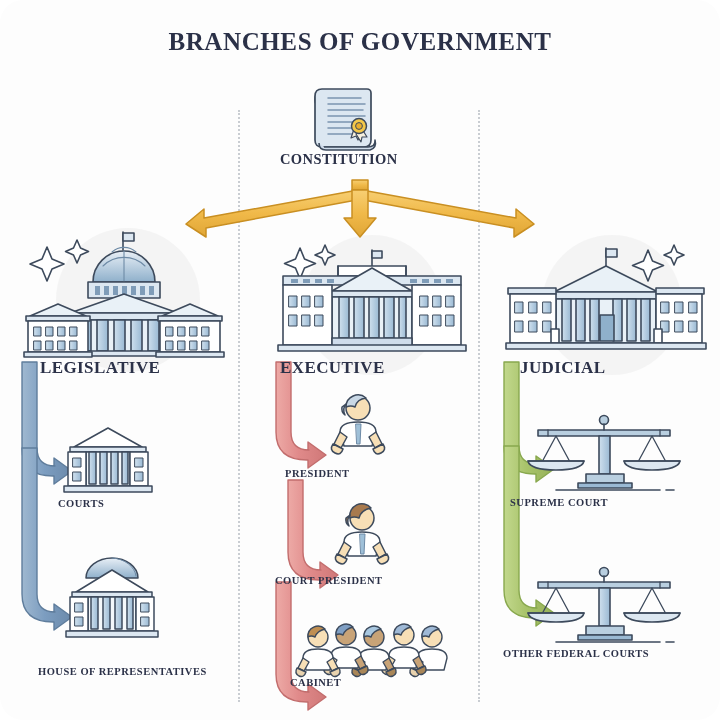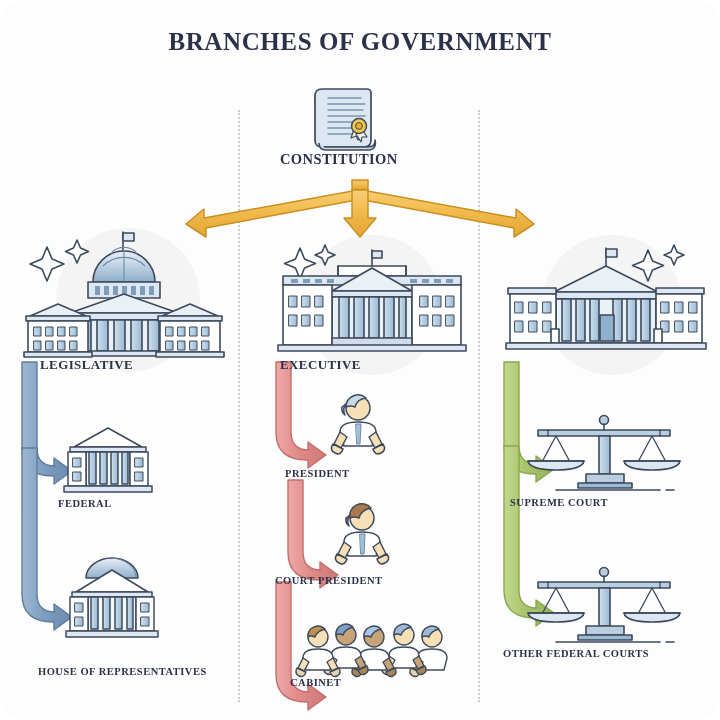--- a/index.html
+++ b/index.html
@@ -53,21 +53,21 @@
 
   
   .node-label {
     position: absolute;
     font-family: "Liberation Serif", serif;
     font-weight: bold;
     color: #2b3148;
     line-height: 1.15;
   }
   .lbl-constitution { top: 151px; left: 280px; width: 160px; font-size: 14.5px; letter-spacing: .4px; }
-  .lbl-branch { font-size: 13px; letter-spacing: .4px; }
+  .lbl-branch { font-size: 17px; letter-spacing: .4px; }
   .lbl-legislative { top: 358px; left:  40px; width: 180px; }
   .lbl-executive   { top: 358px; left: 280px; width: 180px; }
   .lbl-judicial    { top: 358px; left: 520px; width: 180px; }
 
   .lbl-sub { font-size: 10.5px; letter-spacing: .5px; }
   .lbl-senate   { top: 498px; left:  58px; width: 175px; }
   .lbl-house    { top: 642px; left:  38px; width: 215px; margin-top: 24px; }
   .lbl-president{ top: 468px; left: 285px; width: 160px; }
   .lbl-vp       { top: 575px; left: 275px; width: 180px; }
   .lbl-cabinet  { top: 677px; left: 290px; width: 160px; }
@@ -542,22 +542,23 @@
       <path d="M578,635 h54 v5 h-54 z" fill="#9ab9d3"></path>
       <line x1="556" y1="642" x2="660" y2="642" stroke="#3d4a5c" stroke-width="1.6"></line>
       <line x1="666" y1="642" x2="674" y2="642" stroke="#3d4a5c" stroke-width="1.6"></line>
     </g>
   </svg>
 
   <div class="node-label lbl-constitution">CONSTITUTION</div>
 
   <div class="node-label lbl-branch lbl-legislative">LEGISLATIVE</div>
   <div class="node-label lbl-branch lbl-executive">EXECUTIVE</div>
-
-  <div class="node-label lbl-sub lbl-senate">FEDERAL</div>
+  <div class="node-label lbl-branch lbl-judicial">JUDICIAL</div>
+
+  <div class="node-label lbl-sub lbl-senate">COURTS</div>
   <div class="node-label lbl-sub lbl-house">HOUSE OF REPRESENTATIVES</div>
 
   <div class="node-label lbl-sub lbl-president">PRESIDENT</div>
   <div class="node-label lbl-sub lbl-vp">COURT PRESIDENT</div>
   <div class="node-label lbl-sub lbl-cabinet">CABINET</div>
 
   <div class="node-label lbl-sub lbl-supreme">SUPREME COURT</div>
   <div class="node-label lbl-sub lbl-federal">OTHER FEDERAL COURTS</div>
 
 </div>

